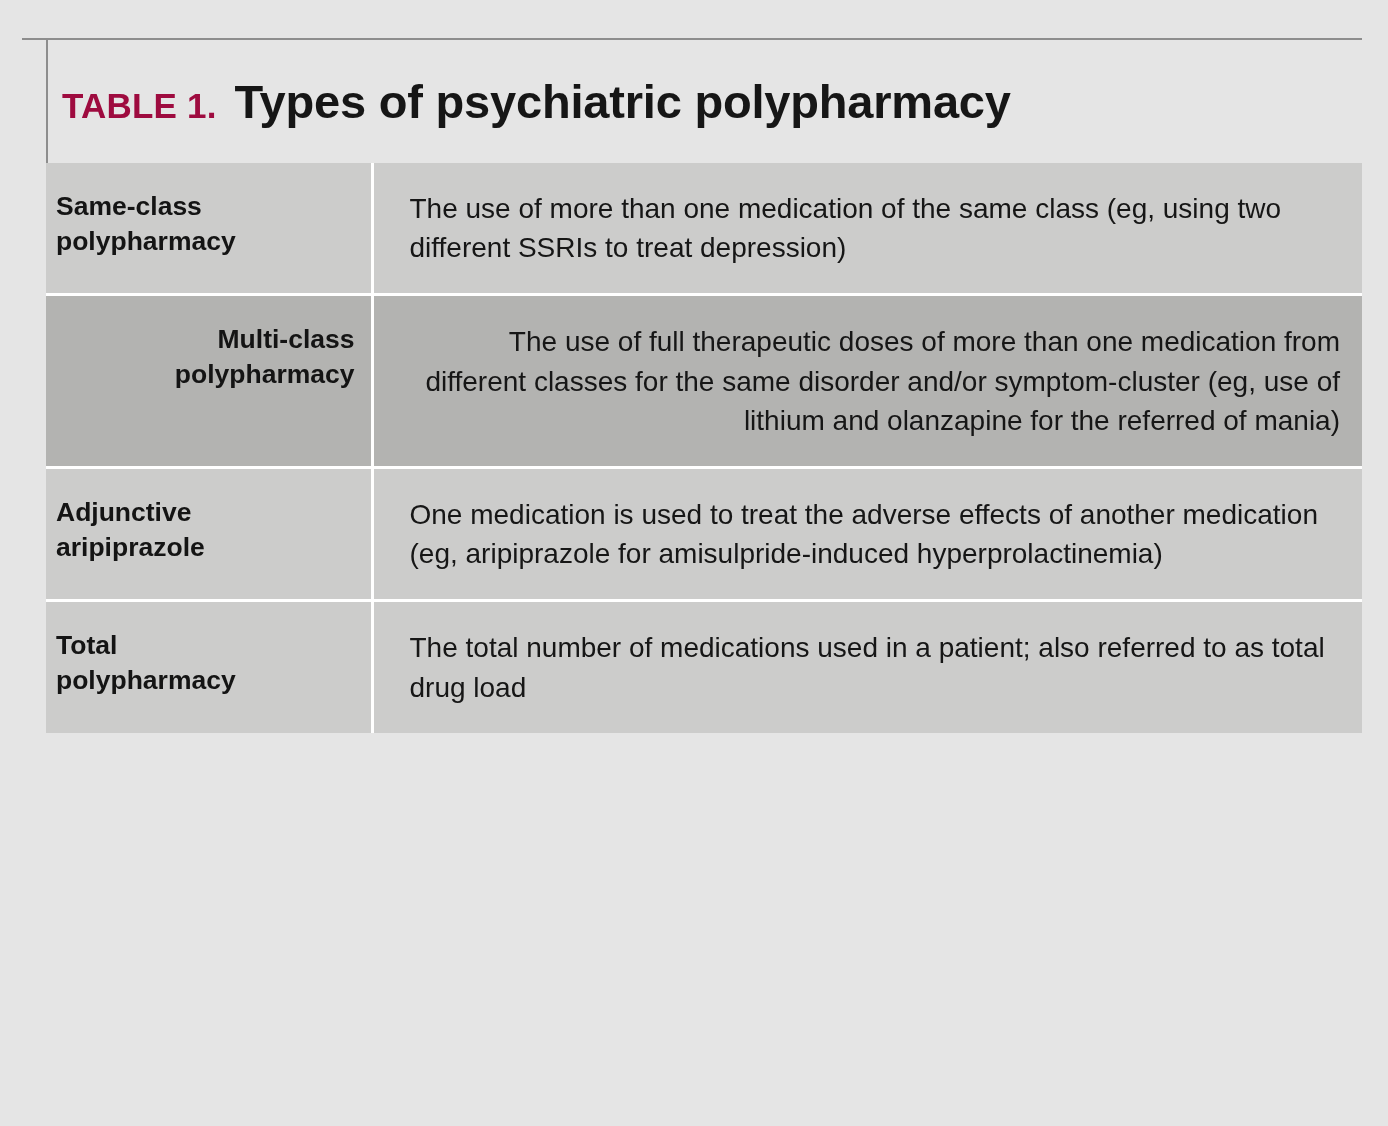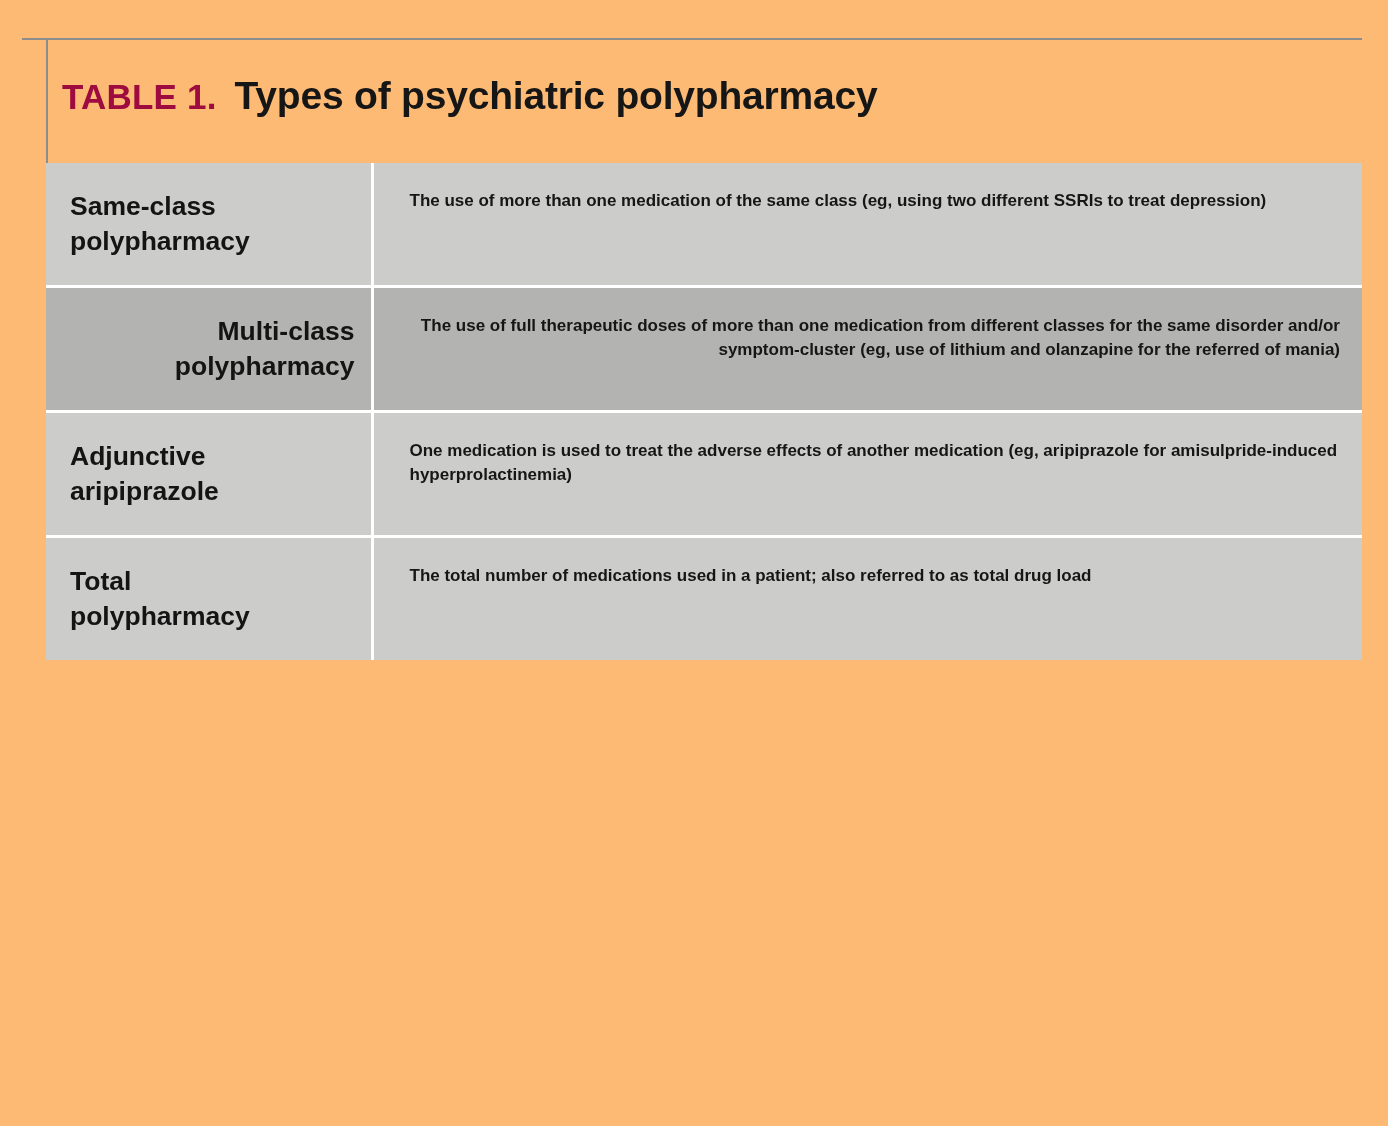--- a/index.html
+++ b/index.html
@@ -15,21 +15,21 @@
     position: relative;
     overflow: hidden;
   }
 
   .page {
     position: absolute;
     left: 0;
     top: 0;
     width: 1388px;
     height: 1126px;
-    background: #fdba74;
+    background: #e5e5e5;
   }
 
   
   .top-rule {
     position: absolute;
     left: 22px;
     top: 38px;
     width: 1340px;
     height: 2px;
     background: #8d8d8d;
@@ -54,21 +54,21 @@
     align-items: baseline;
     white-space: nowrap;
   }
   .table-label {
     font-size: 35px;
     font-weight: bold;
     color: #9e0b3f;
     letter-spacing: 0.2px;
   }
   .title-text {
-    font-size: 39px;
+    font-size: 47px;
     font-weight: bold;
     color: #161616;
     margin-left: 18px;
     letter-spacing: -0.2px;
   }
 
   .tbl {
     position: absolute;
     left: 46px;
     top: 163px;
@@ -88,29 +88,28 @@
   }
   .row-gap td {
     border-bottom: 3px solid #ffffff;
   }
 
   .term {
     font-size: 26.5px;
     font-weight: bold;
     line-height: 1.32;
     color: #141414;
-    padding: 26px 16px 26px 24px;
+    padding: 26px 16px 26px 10px;
     white-space: pre-line;
   }
   .desc {
-    font-size: 17px;
+    font-size: 28px;
     line-height: 1.40;
     color: #161616;
     padding: 26px 22px 26px 36px;
-    font-weight: bold;
   }
 
   .col-term { width: 326px; }
   .col-desc { width: 990px; }
 </style>
 </head>
 <body>
 
 <div class="page">
 

